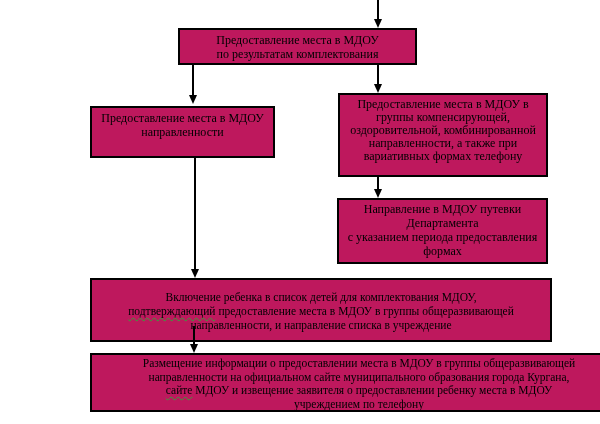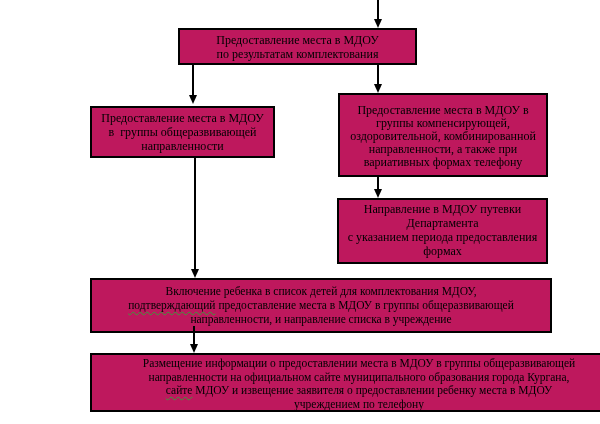--- a/index.html
+++ b/index.html
@@ -40,46 +40,45 @@
   </div>
 
   <div class="stem" style="left:192px;top:65px;height:30px;"></div>
   <div class="head" style="left:188.5px;top:95px;"></div>
 
   <div class="stem" style="left:377px;top:65px;height:19px;"></div>
   <div class="head" style="left:373.5px;top:84px;"></div>
 
   <div class="box" style="left:90px;top:106px;width:185px;height:52px;padding-top:3px;">
     <div class="line">Предоставление места в МДОУ</div>
-    <div class="line">в  группы общеразвивающей</div>
     <div class="line">направленности</div>
   </div>
 
-  <div class="box" style="left:338px;top:93px;width:210px;height:84px;padding-top:9px;line-height:13px;">
+  <div class="box" style="left:338px;top:93px;width:210px;height:84px;padding-top:3px;line-height:13px;">
     <div class="line">Предоставление места в МДОУ в</div>
     <div class="line">группы компенсирующей,</div>
     <div class="line">оздоровительной, комбинированной</div>
     <div class="line">направленности, а также при</div>
     <div class="line">вариативных формах телефону</div>
   </div>
 
   <div class="stem" style="left:377px;top:177px;height:12px;"></div>
   <div class="head" style="left:373.5px;top:189px;"></div>
 
   <div class="box" style="left:337px;top:198px;width:211px;height:66px;padding-top:2px;">
     <div class="line">Направление в МДОУ путевки</div>
     <div class="line">Департамента</div>
     <div class="line">с указанием периода предоставления</div>
     <div class="line">формах</div>
   </div>
 
   <div class="stem" style="left:194px;top:158px;height:111px;"></div>
   <div class="head" style="left:190.5px;top:269px;"></div>
 
-  <div class="box" style="left:90px;top:278px;width:462px;height:55px;padding-top:4px;font-size:11.5px;">
+  <div class="box" style="left:90px;top:278px;width:462px;height:64px;padding-top:10px;font-size:11.5px;">
     <div class="line">Включение ребенка в список детей для комплектования МДОУ,</div>
     <div class="line"><span class="squiggle">подтверждающий</span><span> предоставление места в МДОУ в группы общеразвивающей</span></div>
     <div class="line">направленности, и направление списка в учреждение</div>
   </div>
 
   <div class="stem" style="left:193px;top:326px;height:18px;"></div>
   <div class="head" style="left:189.5px;top:344px;"></div>
 
   <div class="box" style="left:90px;top:353px;width:538px;height:59px;padding-top:2px;font-size:11.5px;line-height:13.5px;">
     <div class="line">Размещение информации о предоставлении места в МДОУ в группы общеразвивающей</div>

